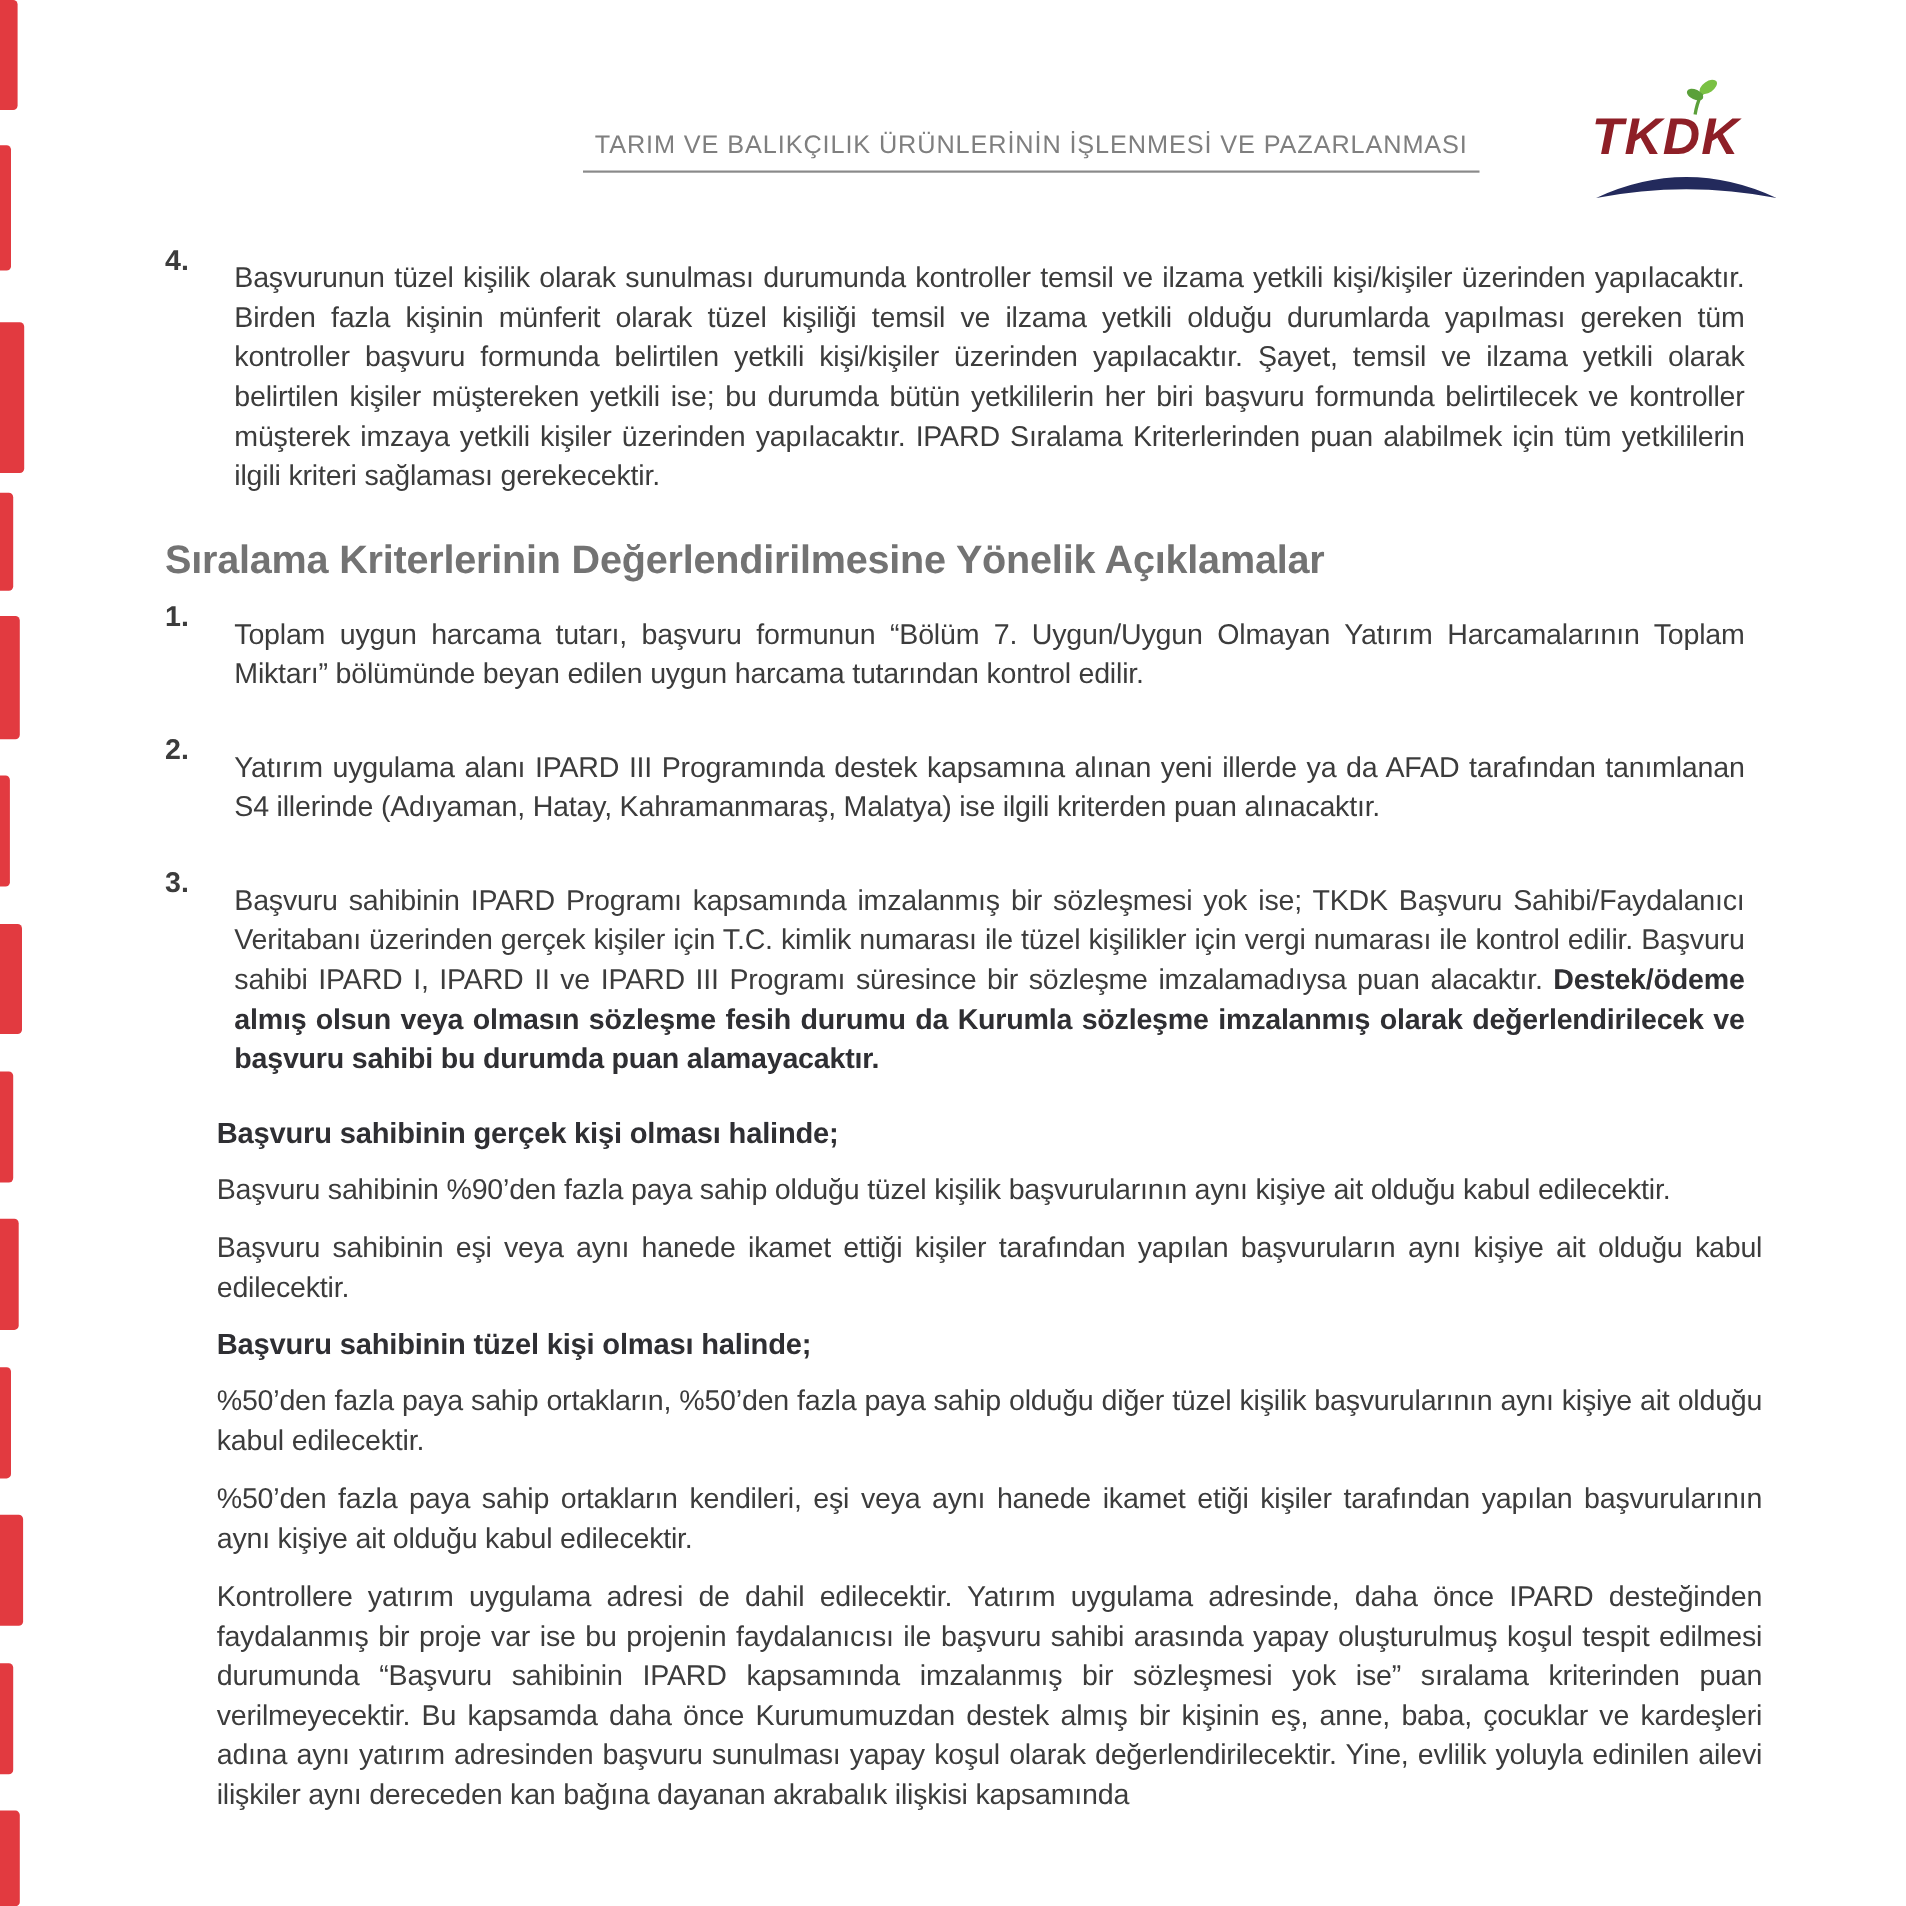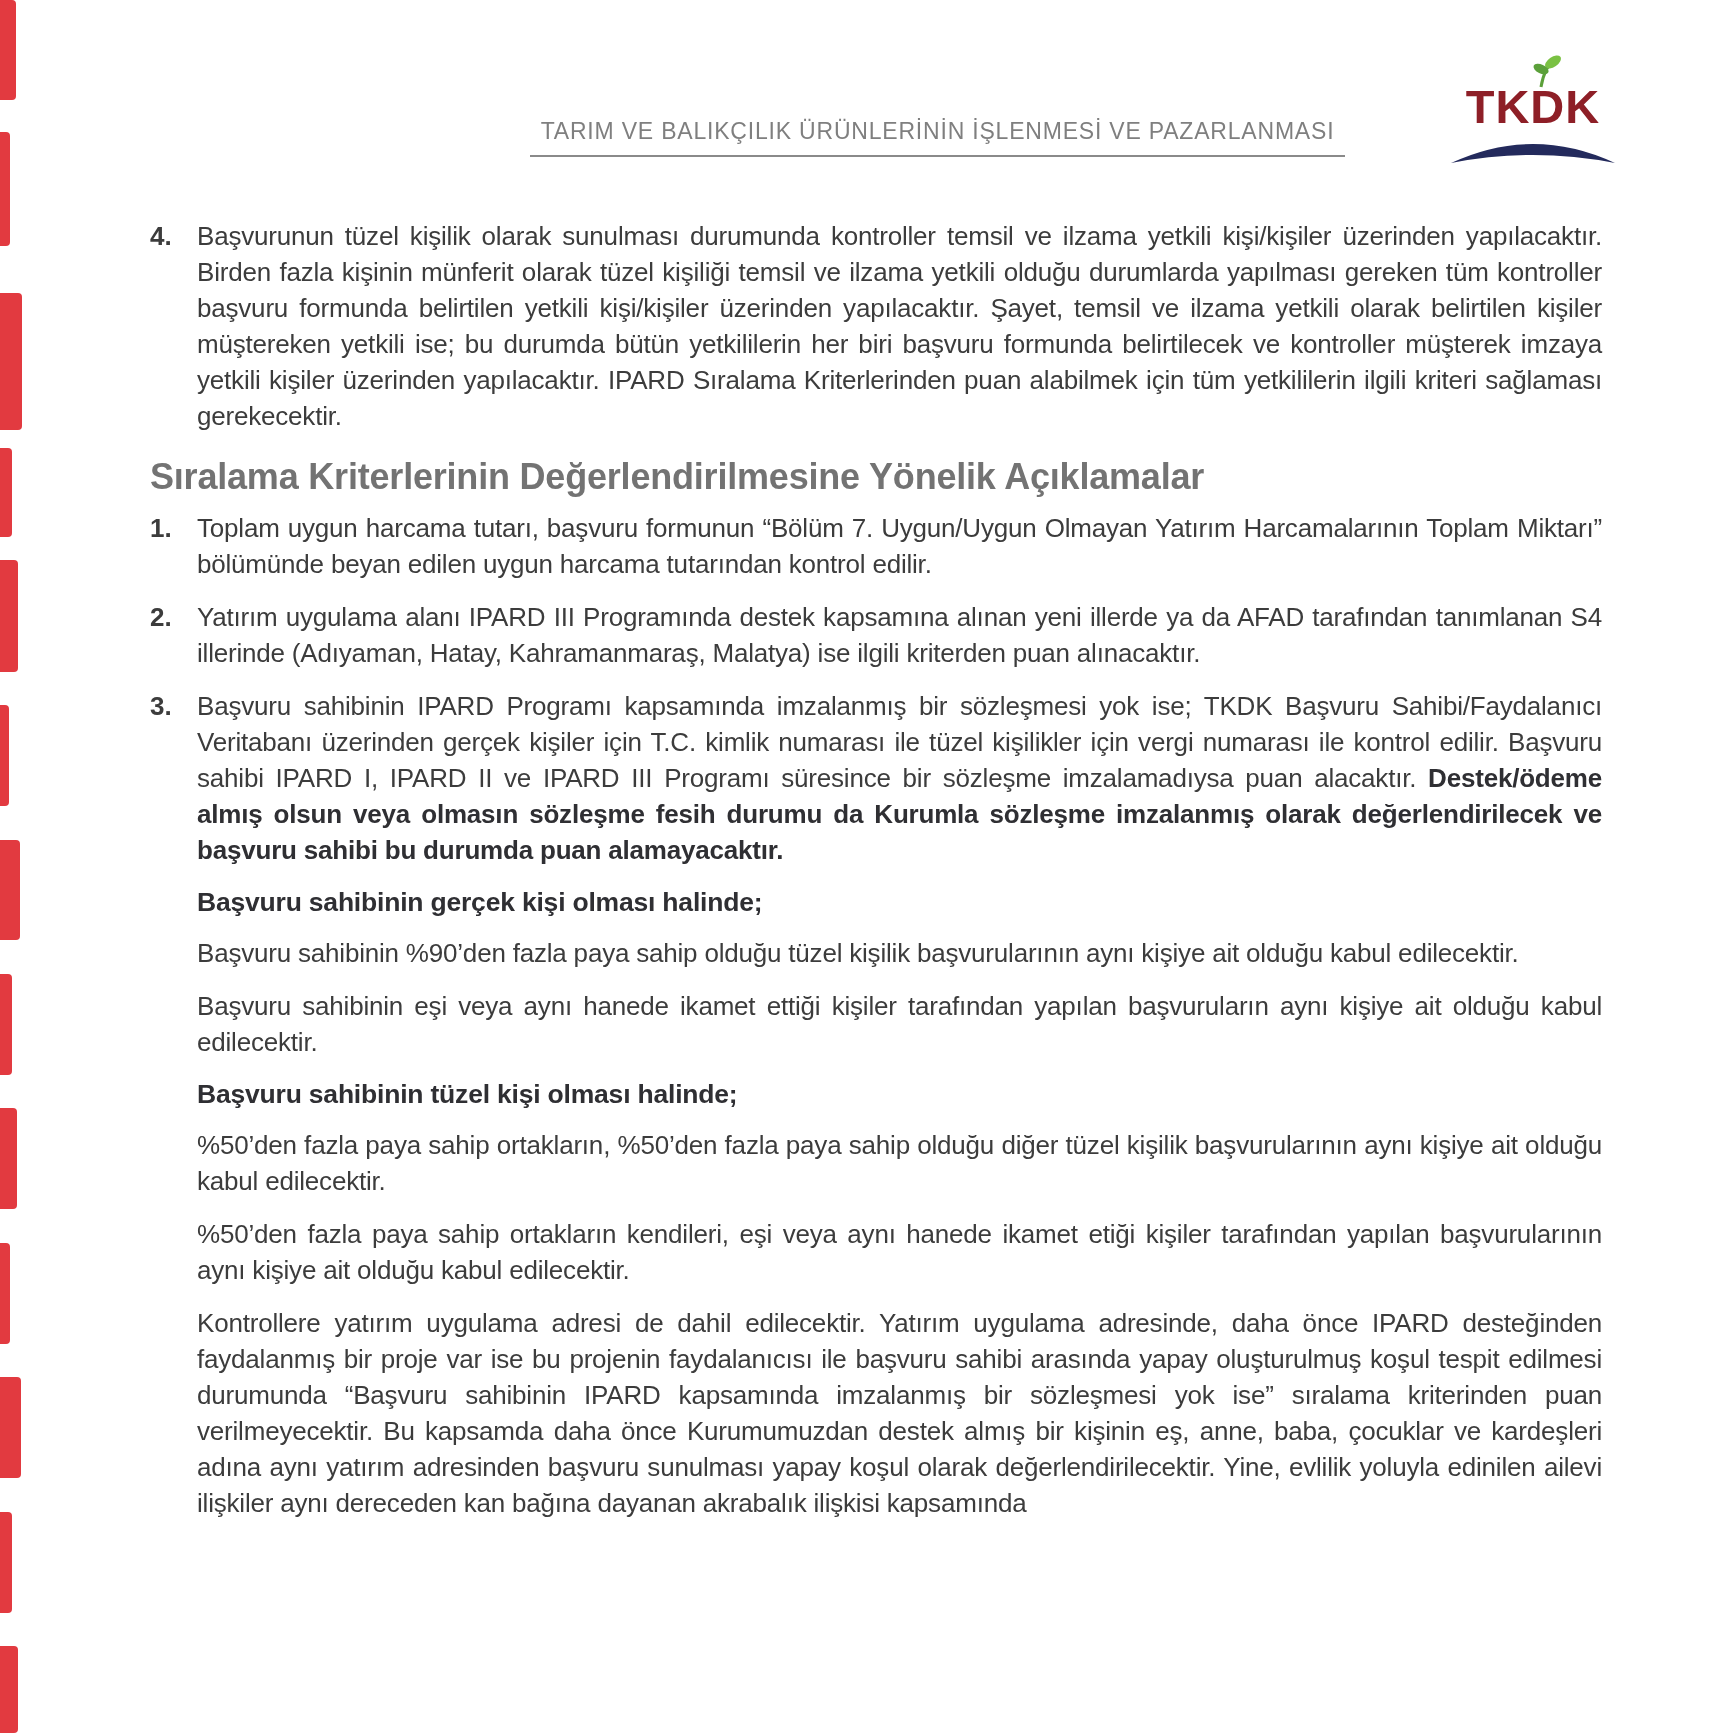--- a/index.html
+++ b/index.html
@@ -29,42 +29,43 @@
     color:#7f7f7f;
     letter-spacing:0.8px;
     white-space:nowrap;
   }
   .header-rule {
     margin-top:11px;
     border-top:2px solid #8a8a8a;
     height:0;
   }
   .logo {
-    position:absolute; left:1447px; top:55px; width:172px;
-    text-align:center;
+    position:absolute; left:1447px; top:72px; width:172px;
+    text-align:left;
+    font-style:italic;
   }
   .logo-leaf { display:block; margin:0 auto -6px auto; }
   .logo-text {
     font-size:47px; font-weight:bold; letter-spacing:1px;
     color:#8e1f27; line-height:48px;
     font-family:"Liberation Sans", sans-serif;
   }
   .logo-arc { display:block; margin:2px auto 0 auto; }
 
   
   main {
     position:absolute; left:150px; top:218px; width:1452px;
   }
   .num-item { display:flex; margin:0 0 17px 0; }
   .num-item .num {
     flex:0 0 47px; font-weight:bold; font-size:26px; line-height:36px;
     color:#3c3c3c;
   }
   p.body-text {
-    flex:1; margin:0;
+    flex:1; margin:16px;
     font-size:26px; line-height:36px;
     text-align:justify;
     color:#3c3c3c;
     letter-spacing:-0.2px;
   }
   h1.section-heading {
     margin:26px 0 16px 0;
     font-size:36px; line-height:34px;
     color:#737373; letter-spacing:-0.2px;
   }

